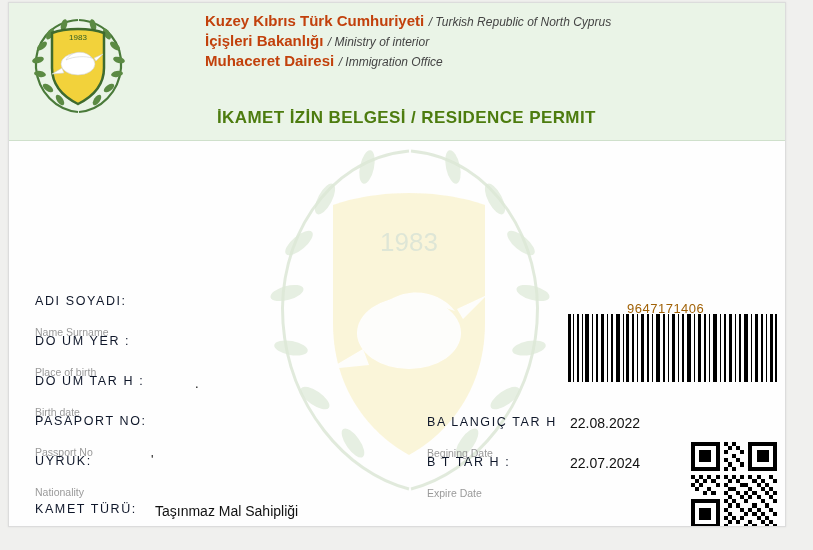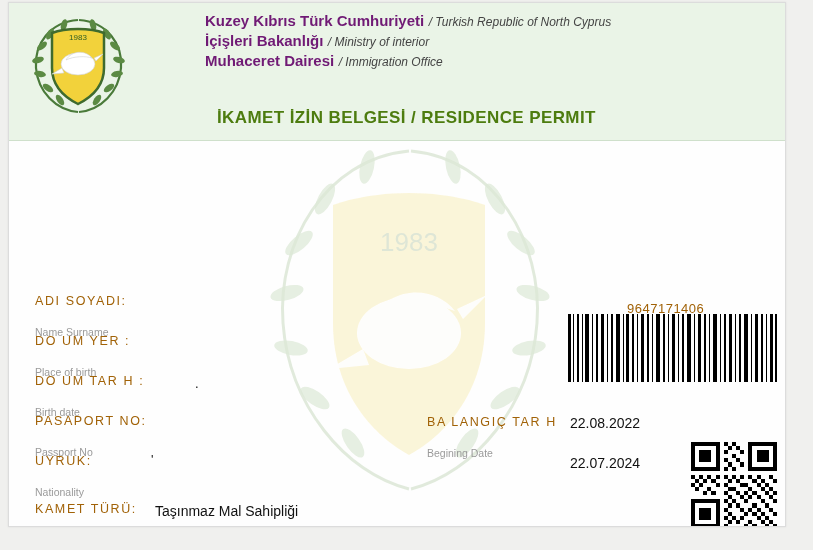--- a/index.html
+++ b/index.html
@@ -46,21 +46,21 @@
     top: 8px;
   }
   .line {
     white-space: nowrap;
     line-height: 20px;
     height: 20px;
   }
   .tr {
     font-size: 15px;
     font-weight: bold;
-    color: #701a75;
+    color: #c2410c;
     text-align: center;
   }
   .en {
     font-size: 12px;
     color: #444;
     font-weight: normal;
     font-style: italic;
   }
   .title {
     position: absolute;
@@ -89,21 +89,21 @@
     opacity: 0.30;
     pointer-events: none;
   }
   
   .field {
     position: absolute;
   }
   .lbl-tr {
     font-size: 12.5px;
     letter-spacing: 1.6px;
-    color: #a16207;
+    color: #0f172a;
     white-space: nowrap;
   }
   .lbl-en {
     font-size: 10.5px;
     color: #9a9a9a;
     white-space: nowrap;
     margin-top: 18px;
   }
   .val {
     position: absolute;
@@ -268,20 +268,24 @@
       </div>
       <div class="val" style="left:146px; top:362px; font-size:14px;">Taşınmaz Mal Sahipliği</div>
       <div class="val" style="left:146px; top:383px; font-size:14px;">Immovable Property Ownership</div>
 
       <div class="field" style="left:418px; top:274px;">
         <div class="lbl-tr">BA  LANGIÇ TAR H</div>
         <div class="lbl-en">Begining Date</div>
       </div>
       <div class="val" style="left:561px; top:274px; font-size:14px;">22.08.2022</div>
 
+      <div class="field" style="left:418px; top:314px;">
+        <div class="lbl-tr">B T   TAR H :</div>
+        <div class="lbl-en">Expire Date</div>
+      </div>
       <div class="val" style="left:561px; top:314px; font-size:14px;">22.07.2024</div>
 
       <div class="barcode-num">9647171406</div>
       <div class="barcode">
         <svg viewBox="0 0 213 68" width="213" height="68" preserveAspectRatio="none">
           <rect x="0" y="0" width="213" height="68" fill="#ffffff"></rect>
           <g fill="#000000">
             <rect x="2" y="0" width="3" height="68"></rect>
               <rect x="7" y="0" width="1" height="68"></rect>
             <rect x="11" y="0" width="2" height="68"></rect>

